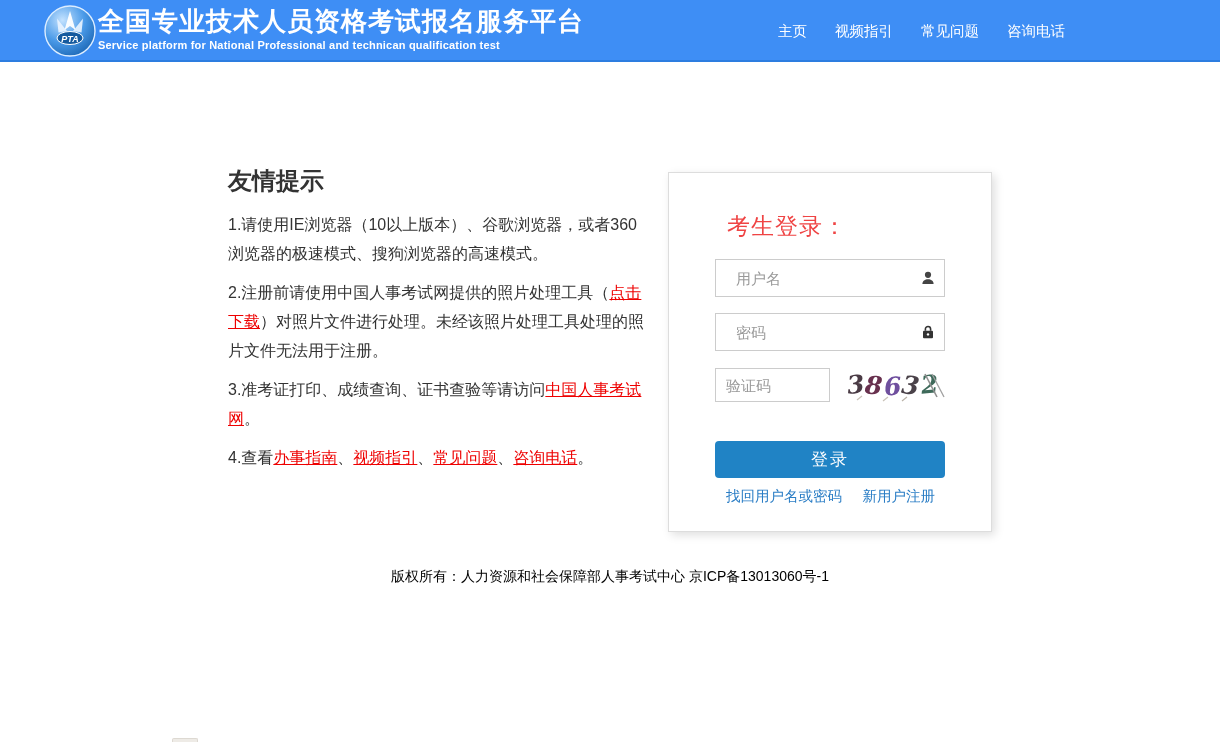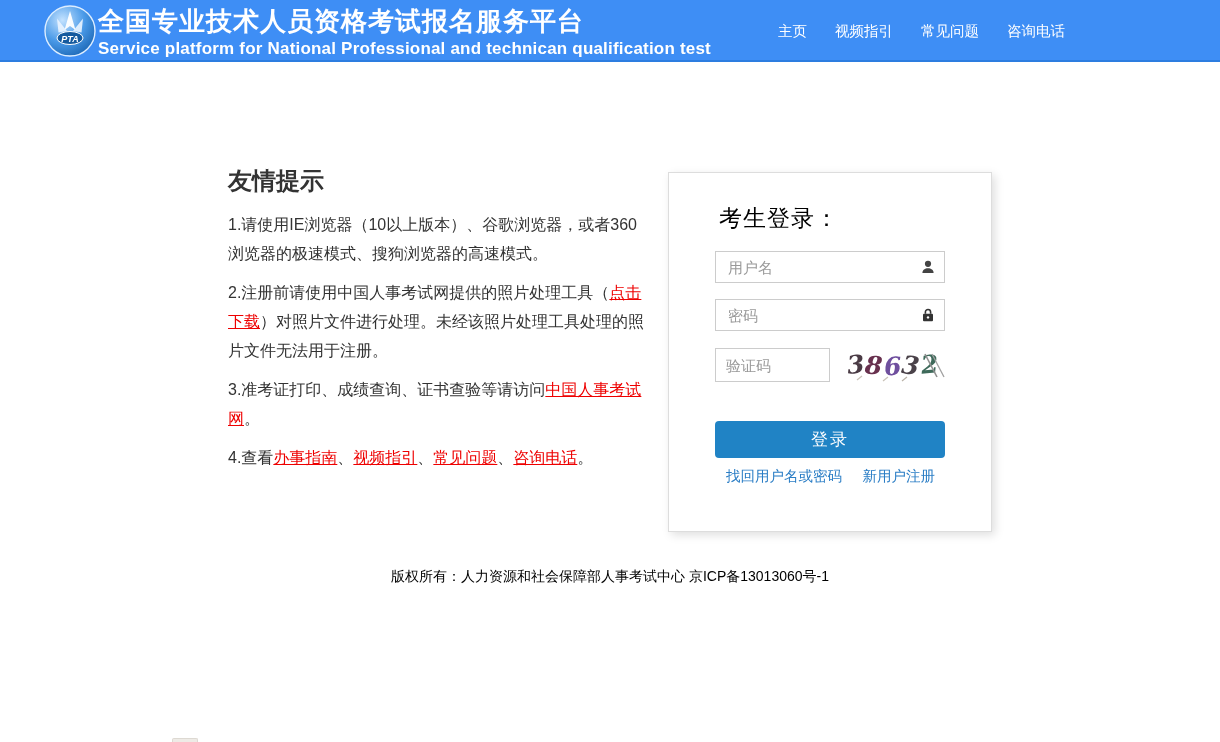--- a/index.html
+++ b/index.html
@@ -10,42 +10,42 @@
     font-family:"Liberation Sans","DejaVu Sans",sans-serif;
   }
   
   .header {
     position:absolute; top:0; left:0; width:1220px; height:62px;
     background:#3e8ef5; border-bottom:2px solid #2d7de0;
   }
   .logo { position:absolute; left:44px; top:5px; width:52px; height:52px; cursor:pointer; }
   .title-block { position:absolute; left:98px; top:6px; color:#fff; }
   .app-title { font-size:26px; font-weight:bold; letter-spacing:1px; line-height:31px; }
-  .app-subtitle { font-size:17px; font-weight:bold; margin-top:2px; letter-spacing:.2px; }
+  .app-subtitle { font-size:11px; font-weight:bold; margin-top:2px; letter-spacing:.2px; }
   .nav { position:absolute; right:155px; top:0; height:62px; display:flex; align-items:center; gap:28px; }
   .nav a { color:#fff; text-decoration:none; font-size:14.5px; cursor:pointer; }
 
   
   .tips { position:absolute; left:228px; top:166px; width:422px; color:#333; }
   .tips h2 { margin:0 0 14px 0; font-size:24px; line-height:30px; color:#333; font-weight:bold; }
   .tip { margin:10px 0; font-size:16px; line-height:29px; }
   .red-link { color:#ee0000; text-decoration:underline; cursor:pointer; }
 
   
   .panel {
     position:absolute; left:668px; top:172px; width:324px; height:360px;
     background:#fff; border:1px solid #ddd;
     box-shadow:3px 3px 9px rgba(0,0,0,.13);
     padding:24px 46px 0 46px;
   }
-  .panel h3 { margin:4px; font-size:23px; font-weight:normal; color:#000000; line-height:34px; letter-spacing:1px; }
+  .panel h3 { margin:12px; font-size:23px; font-weight:normal; color:#ef4444; line-height:34px; letter-spacing:1px; }
   .field { position:relative; margin-top:16px; }
   .field input {
-    width:100%; height:32px; border:1px solid #ccc; background:#fff;
-    padding:0 34px 0 12px; font-size:15px; color:#8b5cf6; outline:none;
+    width:100%; height:38px; border:1px solid #ccc; background:#fff;
+    padding:0 34px 0 20px; font-size:15px; color:#8b5cf6; outline:none;
     font-family:"Liberation Sans","DejaVu Sans",sans-serif;
   }
   .field input::placeholder, .captcha-row input::placeholder { color:#999; }
   .field .icon { position:absolute; right:9px; top:50%; transform:translateY(-50%); width:16px; height:16px; }
   .captcha-row { display:flex; justify-content:space-between; align-items:center; margin-top:16px; }
   .captcha-row input {
     width:115px; height:34px; border:1px solid #ccc; background:#fff;
     padding:0 10px; font-size:15px; color:#333; outline:none;
     font-family:"Liberation Sans","DejaVu Sans",sans-serif;
   }

